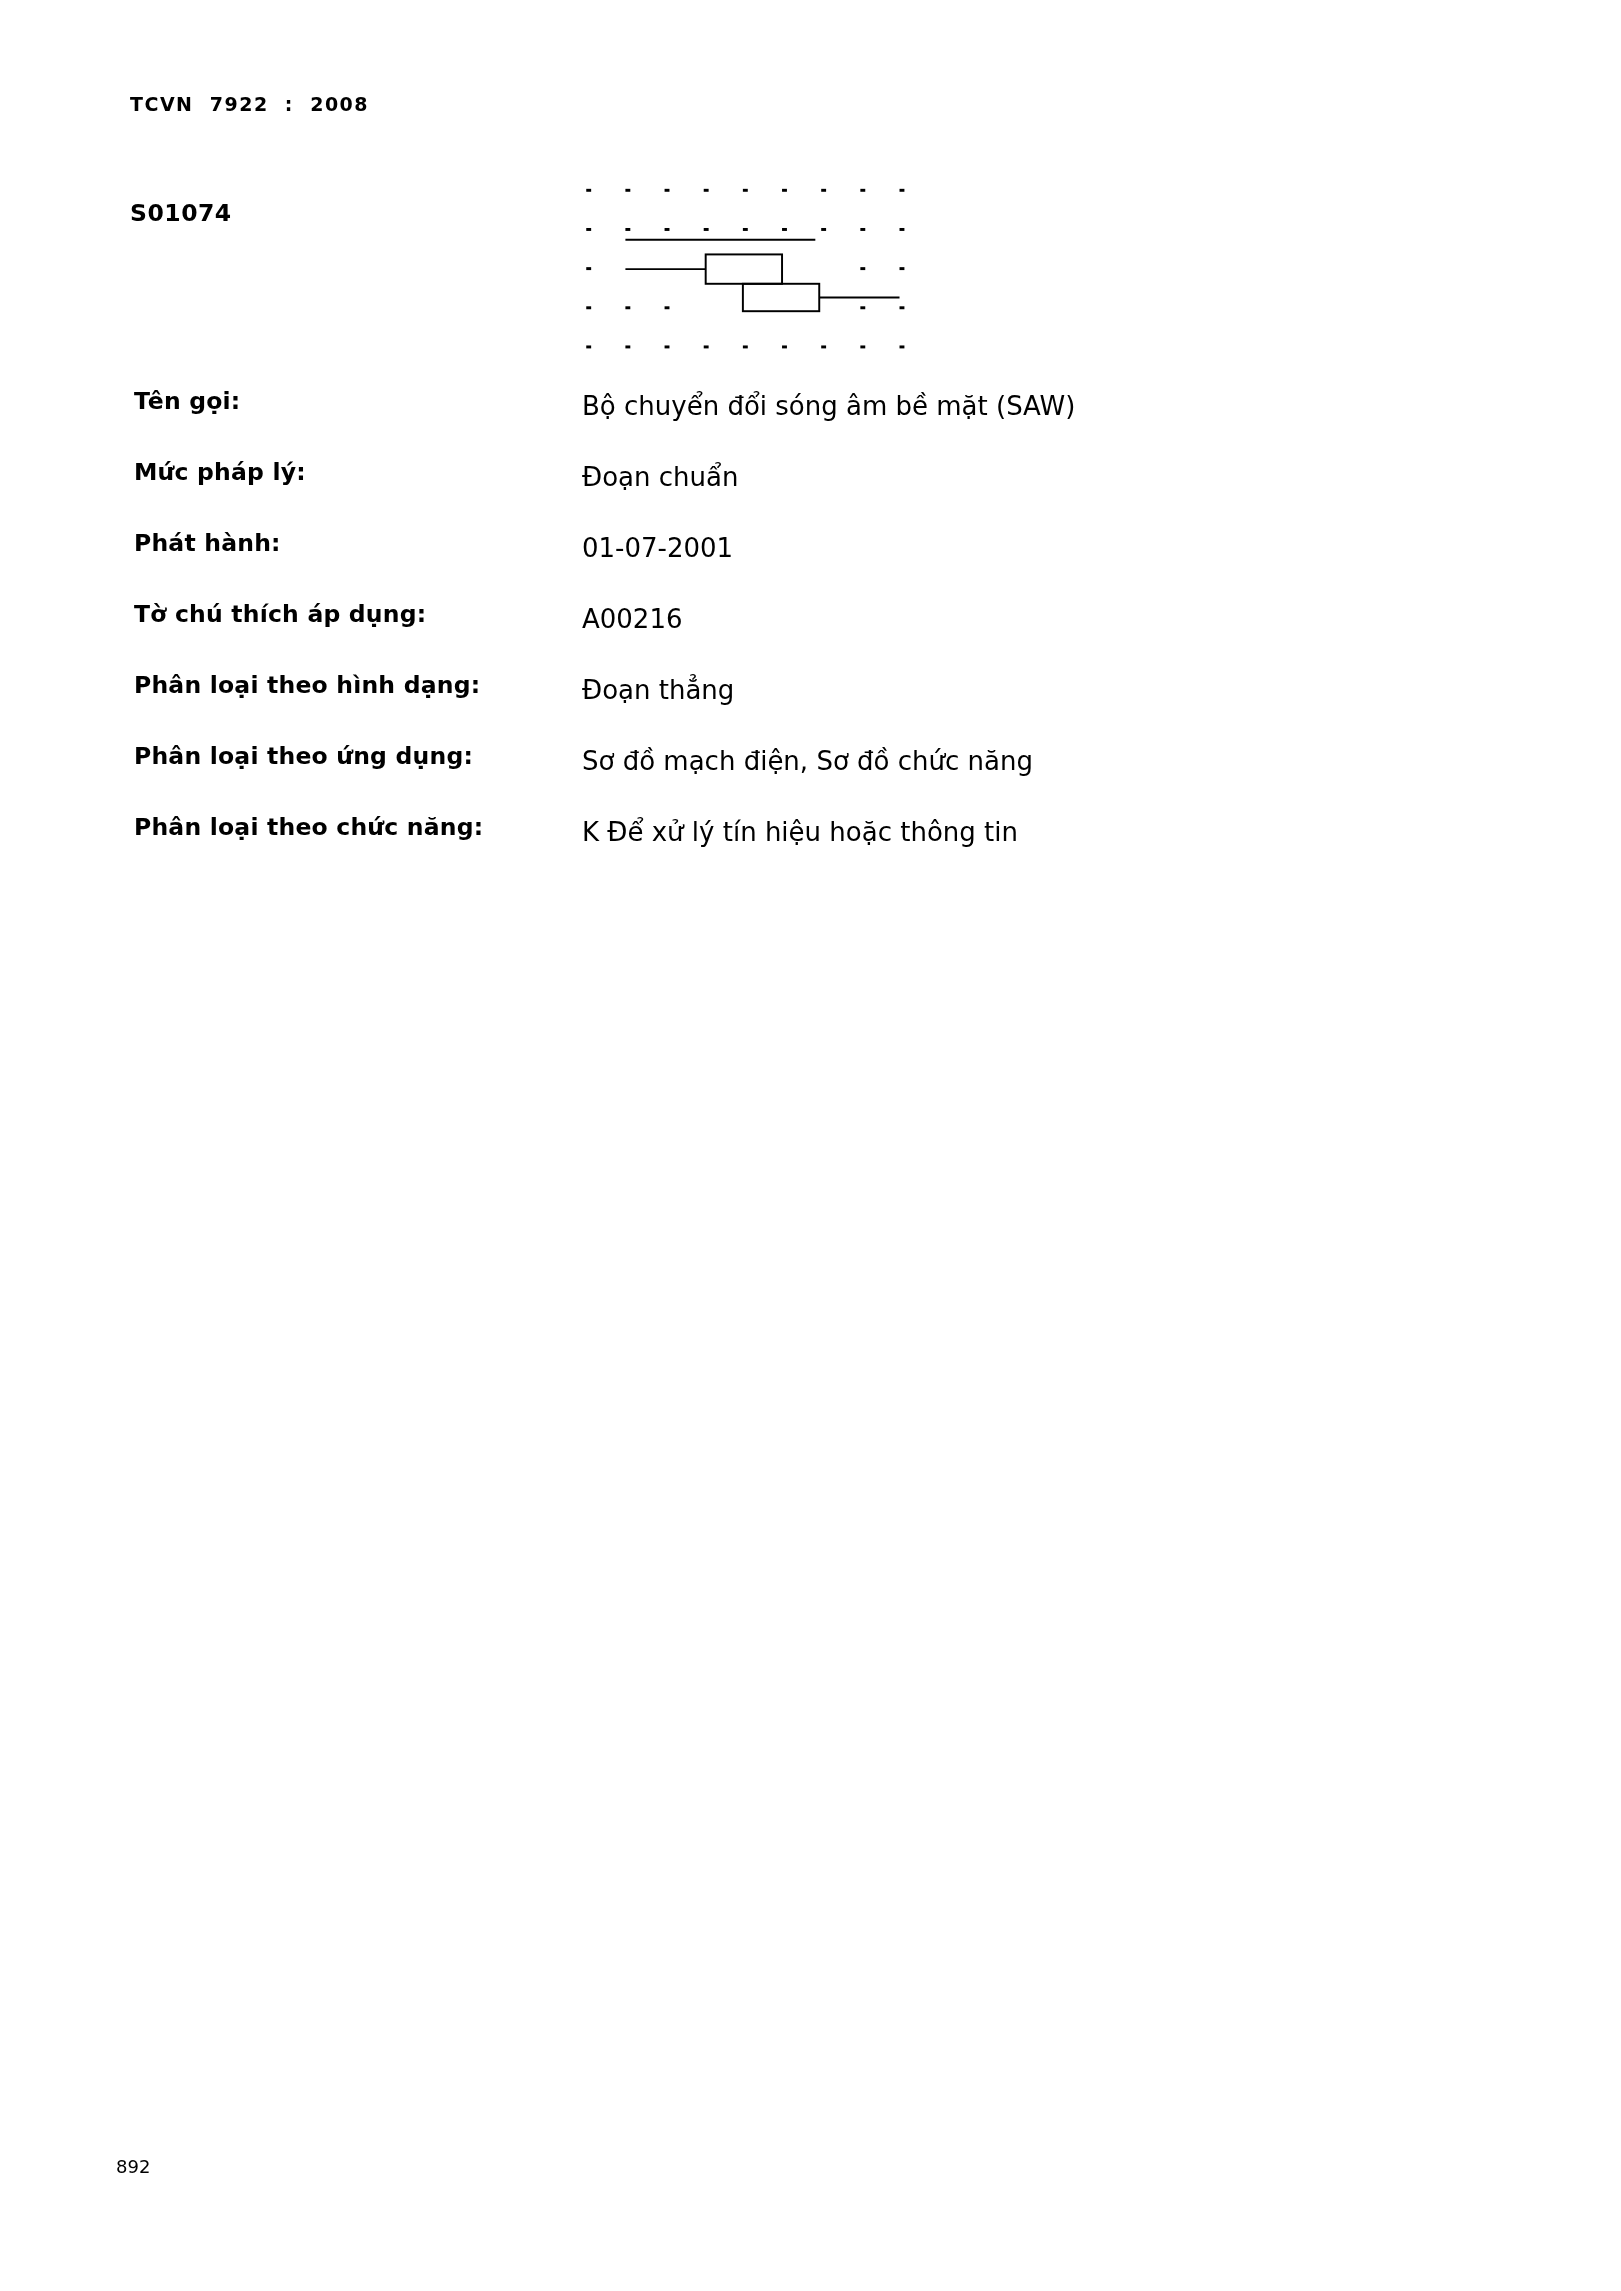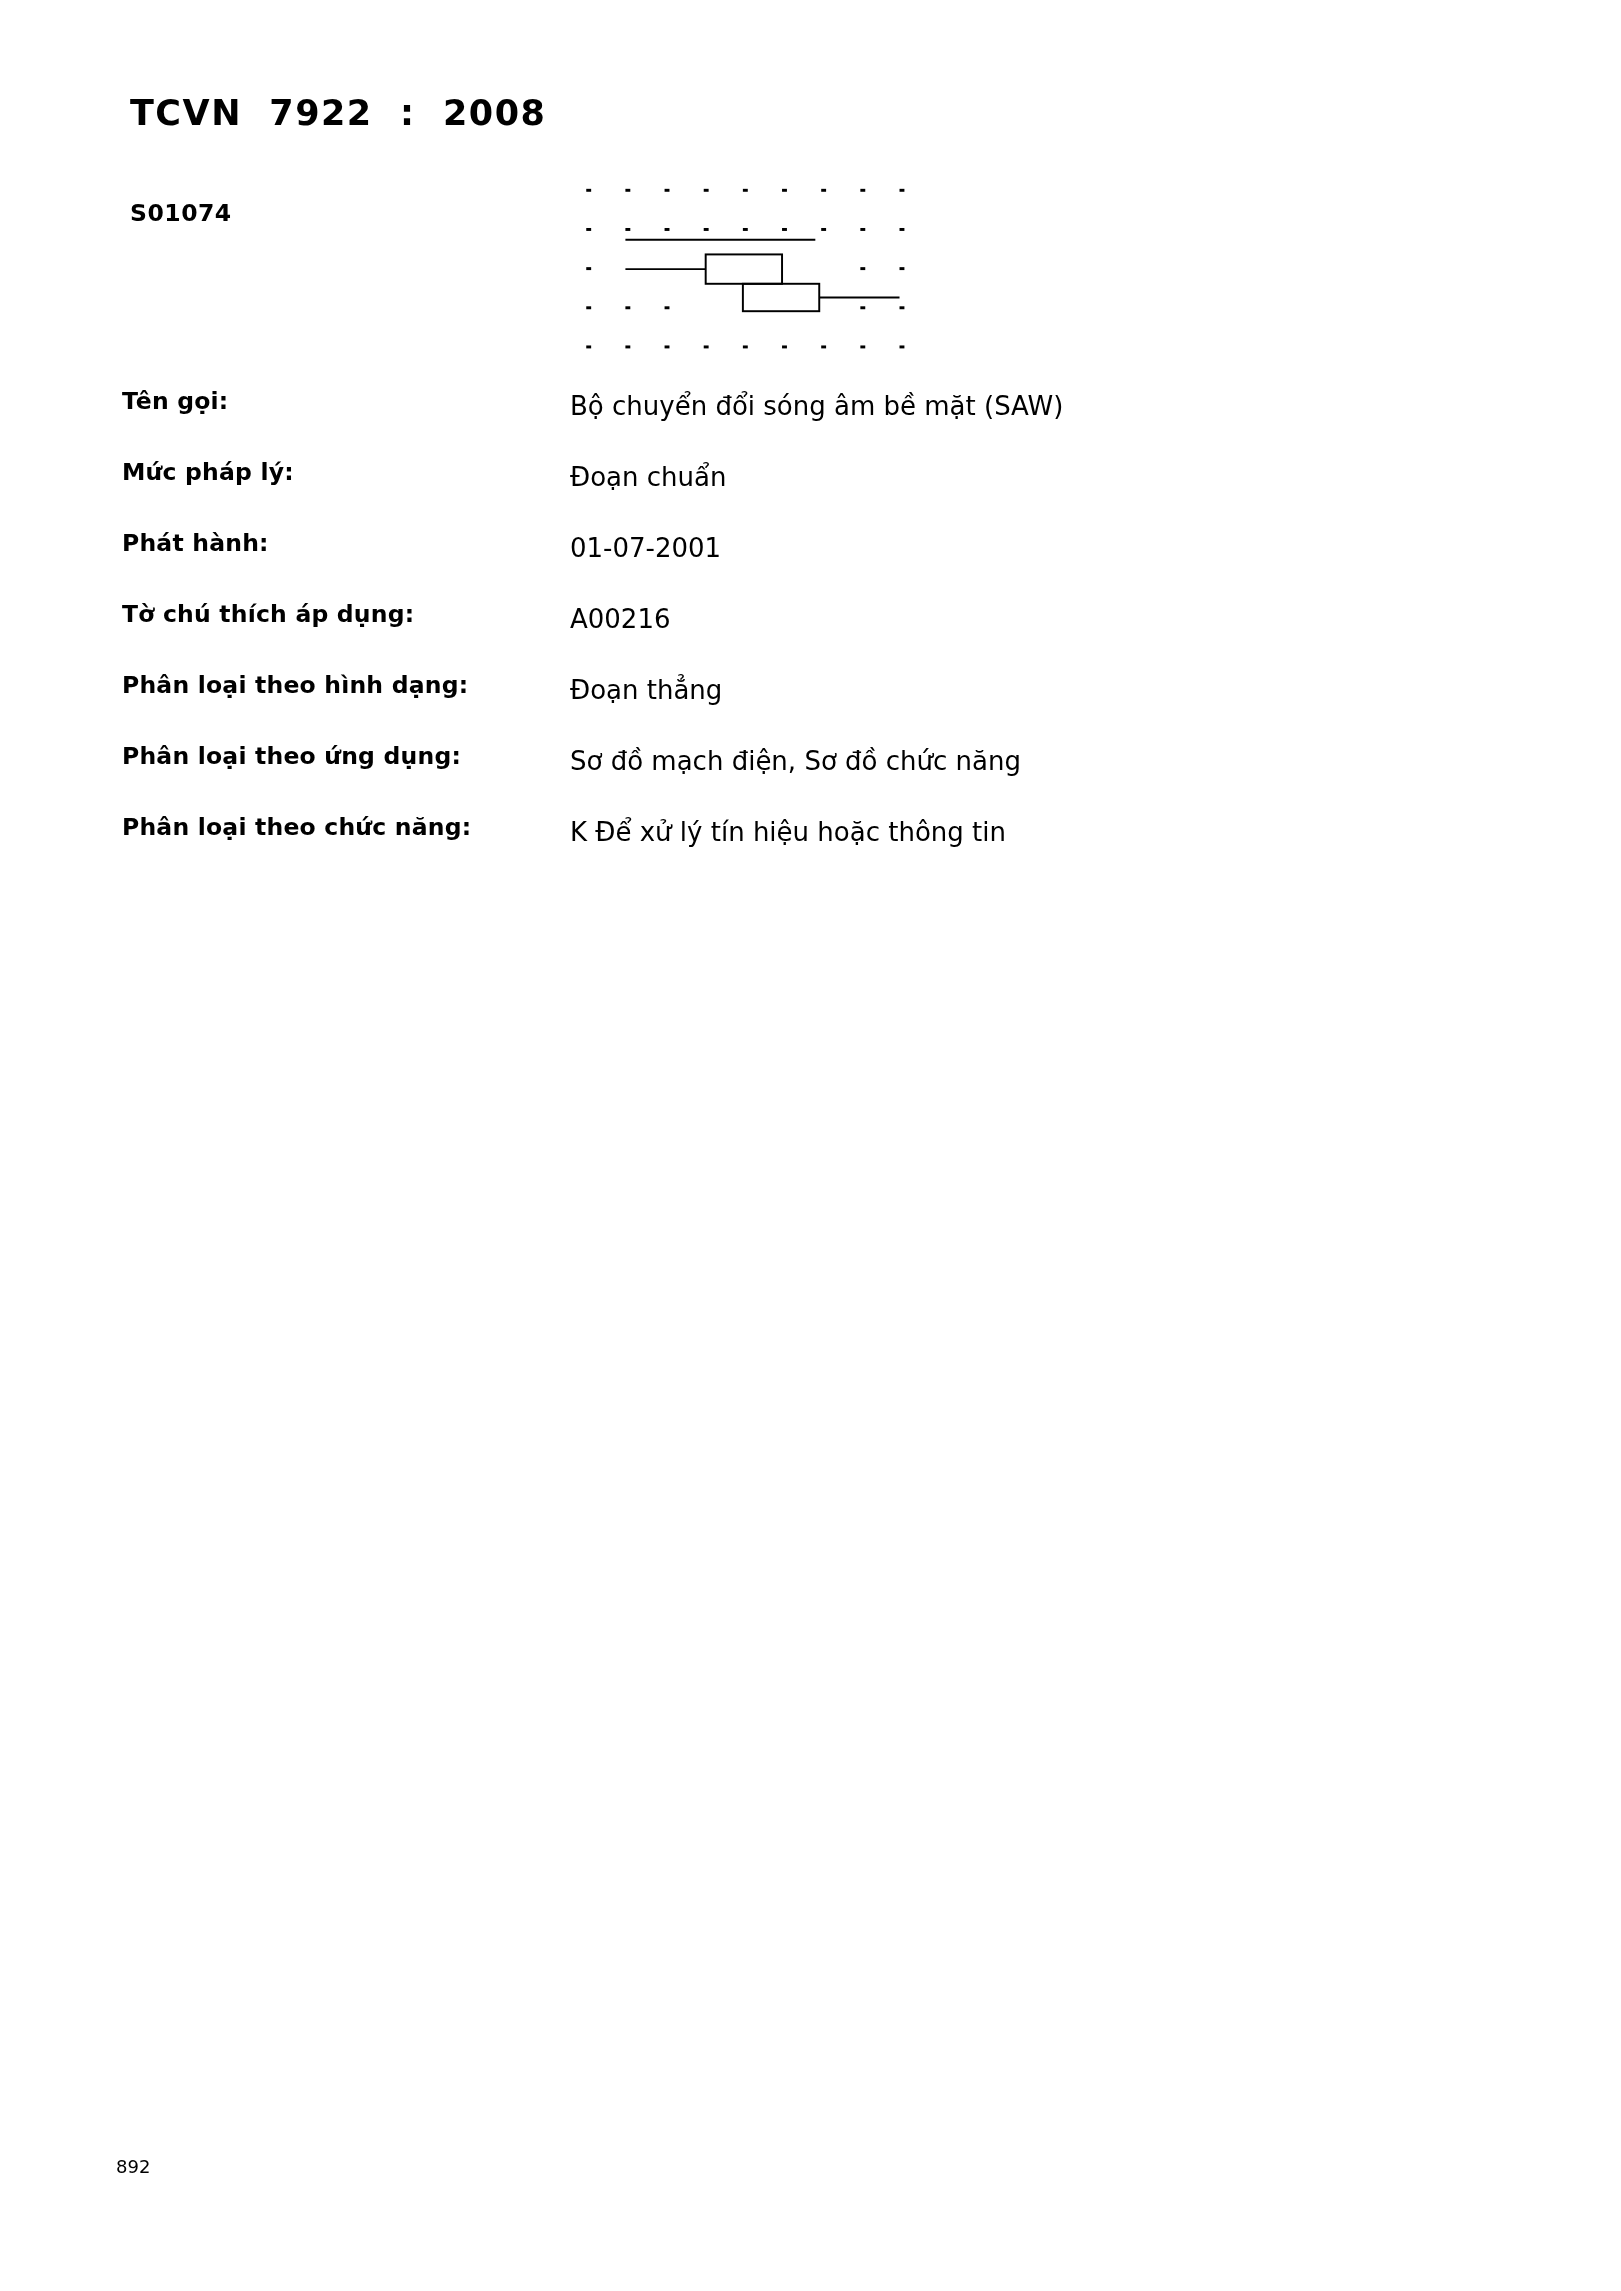--- a/index.html
+++ b/index.html
@@ -19,21 +19,21 @@
   .page {
     position: absolute;
     inset: 0;
   }
 
   
   .doc-header {
     position: absolute;
     left: 130px;
     top: 93px;
-    font-size: 35px;
+    font-size: 19px;
     font-weight: bold;
     letter-spacing: 1.5px;
     white-space: pre;
   }
 
   
   .symbol-code {
     position: absolute;
     left: 130px;
     top: 199px;
@@ -50,21 +50,21 @@
     width: 412px;
     height: 186px;
   }
   .symbol-figure svg {
     display: block;
   }
 
   
   .fields {
     position: absolute;
-    left: 122px;
+    left: 134px;
     top: 387px;
     width: 1176px;
     text-align: center;
   }
   .field-row {
     position: relative;
     height: 71px;
   }
   .field-label {
     position: absolute;

